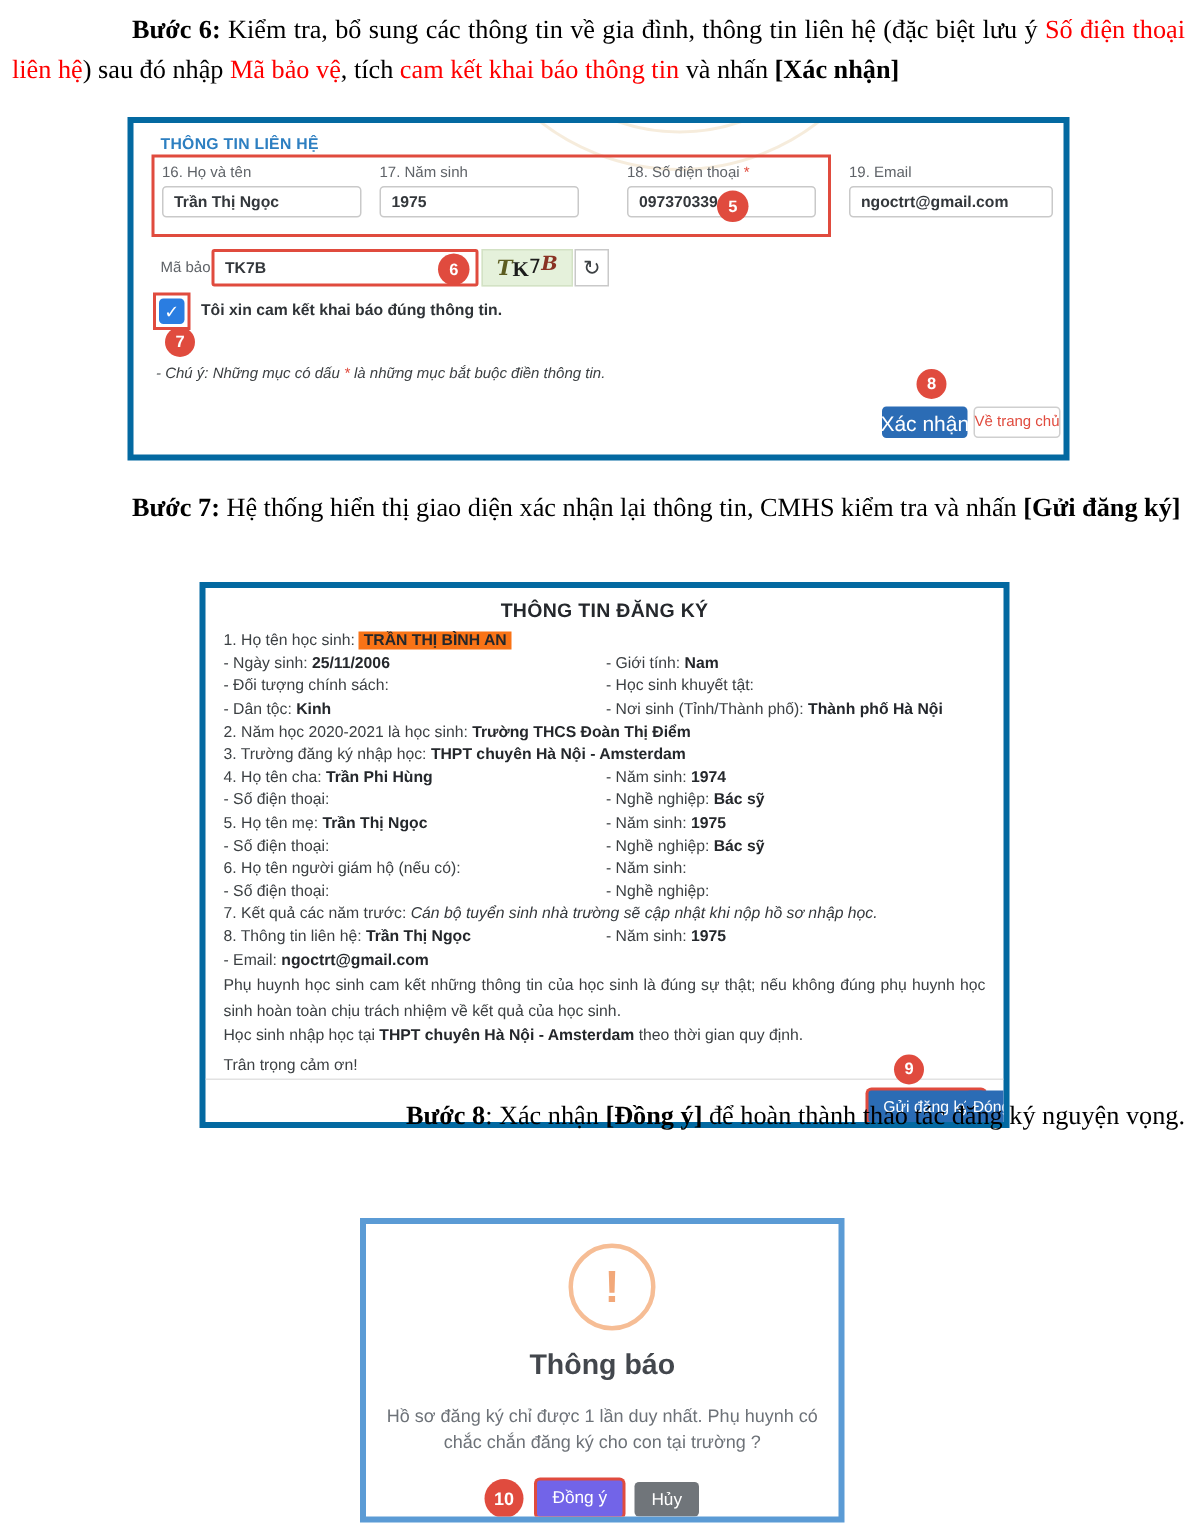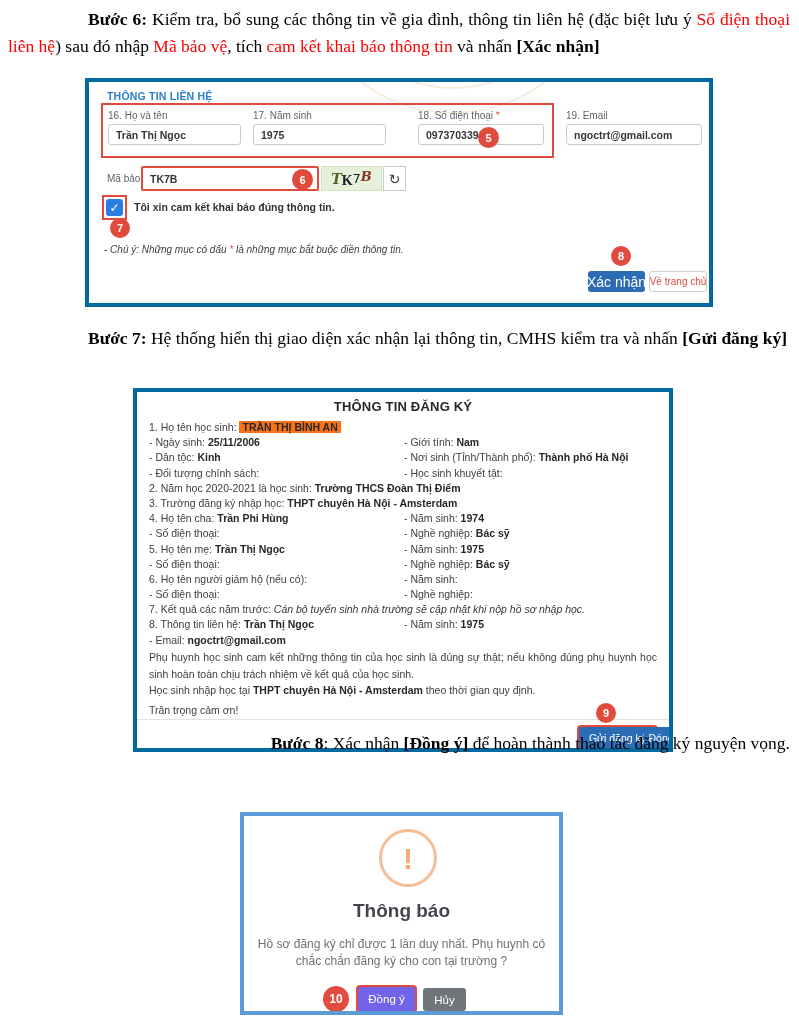--- a/index.html
+++ b/index.html
@@ -144,26 +144,26 @@
   <div class="reg-rows">
       <div class="reg-row">
         <div class="reg-cell left"><span class="reg-label">1. Họ tên học sinh: </span><span class="reg-value hl">TRẦN THỊ BÌNH AN</span></div>
         <div class="reg-cell right"></div>
       </div>
       <div class="reg-row">
         <div class="reg-cell left"><span class="reg-label">- Ngày sinh: </span><span class="reg-value">25/11/2006</span></div>
         <div class="reg-cell right"><span class="reg-label">- Giới tính: </span><span class="reg-value">Nam</span></div>
       </div>
       <div class="reg-row">
+        <div class="reg-cell left"><span class="reg-label">- Đối tượng chính sách:</span><span class="reg-value"></span></div>
+        <div class="reg-cell right"><span class="reg-label">- Học sinh khuyết tật:</span><span class="reg-value"></span></div>
+      </div>
+      <div class="reg-row">
         <div class="reg-cell left"><span class="reg-label">- Dân tộc: </span><span class="reg-value">Kinh</span></div>
         <div class="reg-cell right"><span class="reg-label">- Nơi sinh (Tỉnh/Thành phố): </span><span class="reg-value">Thành phố Hà Nội</span></div>
-      </div>
-      <div class="reg-row">
-        <div class="reg-cell left"><span class="reg-label">- Đối tượng chính sách:</span><span class="reg-value"></span></div>
-        <div class="reg-cell right"><span class="reg-label">- Học sinh khuyết tật:</span><span class="reg-value"></span></div>
       </div>
       <div class="reg-row">
         <div class="reg-cell left"><span class="reg-label">2. Năm học 2020-2021 là học sinh: </span><span class="reg-value">Trường THCS Đoàn Thị Điểm</span></div>
         <div class="reg-cell right"></div>
       </div>
       <div class="reg-row">
         <div class="reg-cell left"><span class="reg-label">3. Trường đăng ký nhập học: </span><span class="reg-value">THPT chuyên Hà Nội - Amsterdam</span></div>
         <div class="reg-cell right"></div>
       </div>
       <div class="reg-row">

